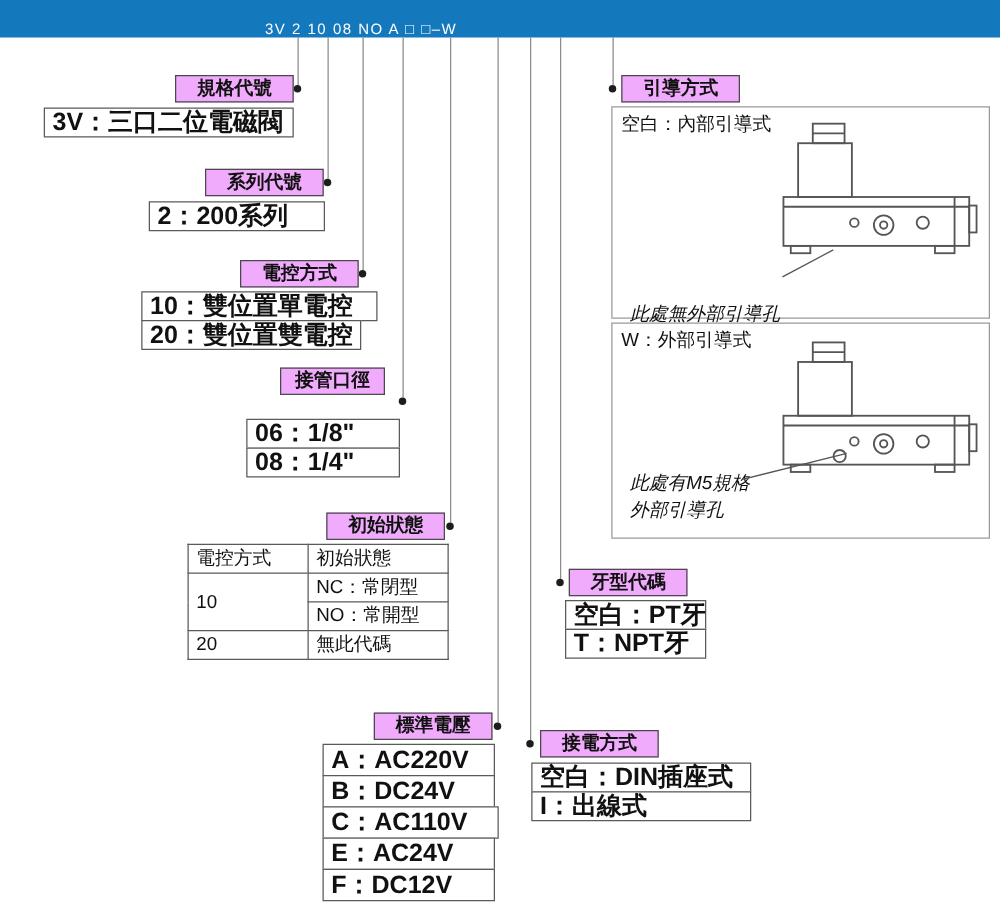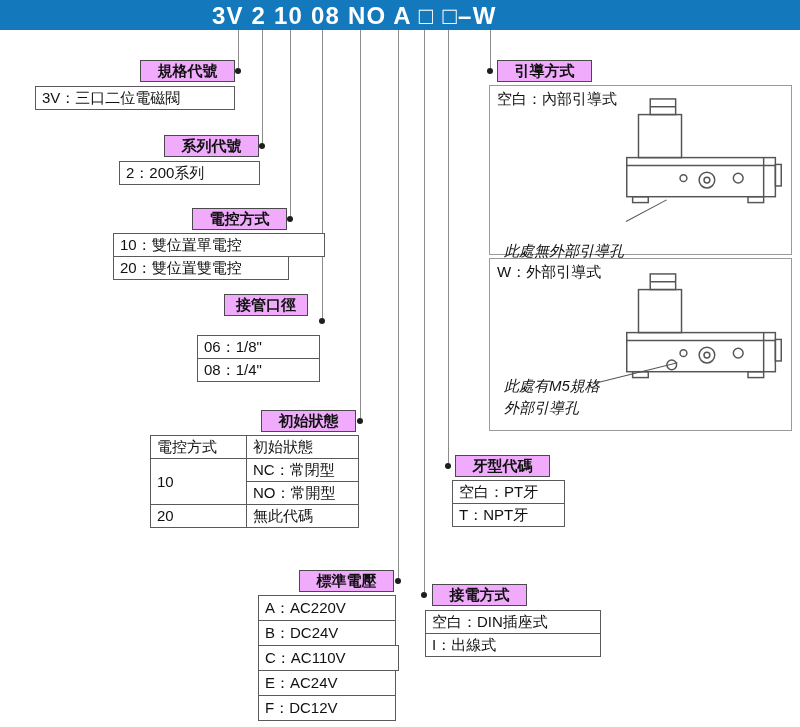--- a/index.html
+++ b/index.html
@@ -1,30 +1,30 @@
 <!DOCTYPE html>
 <html><head>
 <meta charset="utf-8">
 <style>
   * { margin:0; padding:0; box-sizing:border-box; }
   html,body { background:#fff; }
   body { font-family:"Liberation Sans","DejaVu Sans",sans-serif; color:#111; }
   .page { position:relative; width:800px; height:727px; background:#fff; overflow:hidden; }
 
   .banner { position:absolute; left:0; top:0; width:800px; height:30px; background:#1478bd; }
-  .banner-code { position:absolute; left:212px; top:2px; color:#fff; font-size:24px;
-                 font-weight:bold; letter-spacing:1.2px; white-space:nowrap; }
+  .banner-code { position:absolute; left:212px; top:16px; color:#fff; font-size:12px;
+                 font-weight:normal; letter-spacing:1.2px; white-space:nowrap; }
 
   .vline { position:absolute; width:1px; background:#8c8c8c; }
   .dot   { position:absolute; width:6px; height:6px; border-radius:50%; background:#1d1d1d; }
 
   .glabel { position:absolute; height:22px; background:#f0abfc; border:1px solid #4a4a4a;
             font-size:15px; font-weight:bold; text-align:center; line-height:20px; white-space:nowrap; }
   .wbox   { position:absolute; height:24px; background:#fff; border:1px solid #5a5a5a;
-            font-size:15px; line-height:22px; padding:0 6px; white-space:nowrap; }
+            font-size:20px; line-height:22px; padding:0 6px; white-space:nowrap;font-weight:bold; }
 
   .itable { position:absolute; border-collapse:collapse; font-size:15px; }
   .itable td { border:1px solid #5a5a5a; padding:0 6px; height:23px; line-height:22px; background:#fff; white-space:nowrap; }
 
   .pilot-box   { position:absolute; border:1px solid #9a9a9a; background:#fff;text-align:center; }
   .pilot-title { position:absolute; left:7px; top:4px; font-size:15px; white-space:nowrap; }
   .pilot-note  { position:absolute; font-size:15px; font-style:italic; white-space:nowrap; }
   .underlined  { border-bottom:1px solid #555; padding-bottom:1px;margin-top:40px; }
   .leader      { position:absolute; height:1px; background:#555; transform-origin:left center; }
   .valve       { position:absolute; }
@@ -58,21 +58,21 @@
   <div class="dot" style="left:445px;top:463px"></div>
   <div class="dot" style="left:487px;top:68px"></div>
 
   <div class="glabel" style="left:140px;top:60px;width:95px">規格代號</div>
   <div class="wbox" style="left:35px;top:86px;width:200px">3V：三口二位電磁閥</div>
 
   <div class="glabel" style="left:164px;top:135px;width:95px">系列代號</div>
   <div class="wbox" style="left:119px;top:161px;width:141px">2：200系列</div>
 
   <div class="glabel" style="left:192px;top:208px;width:95px">電控方式</div>
-  <div class="wbox" style="left:113px;top:233px;width:212px">10：雙位置單電控</div>
+  <div class="wbox" style="left:113px;top:233px;width:189px">10：雙位置單電控</div>
   <div class="wbox" style="left:113px;top:256px;width:176px">20：雙位置雙電控</div>
 
   <div class="glabel" style="left:224px;top:294px;width:84px">接管口徑</div>
   <div class="wbox" style="left:197px;top:335px;width:123px">06：1/8"</div>
   <div class="wbox" style="left:197px;top:358px;width:123px">08：1/4"</div>
 
   <div class="glabel" style="left:261px;top:410px;width:95px">初始狀態</div>
   <table class="itable" style="left:150px;top:435px">
     <tbody>
         <tr>

